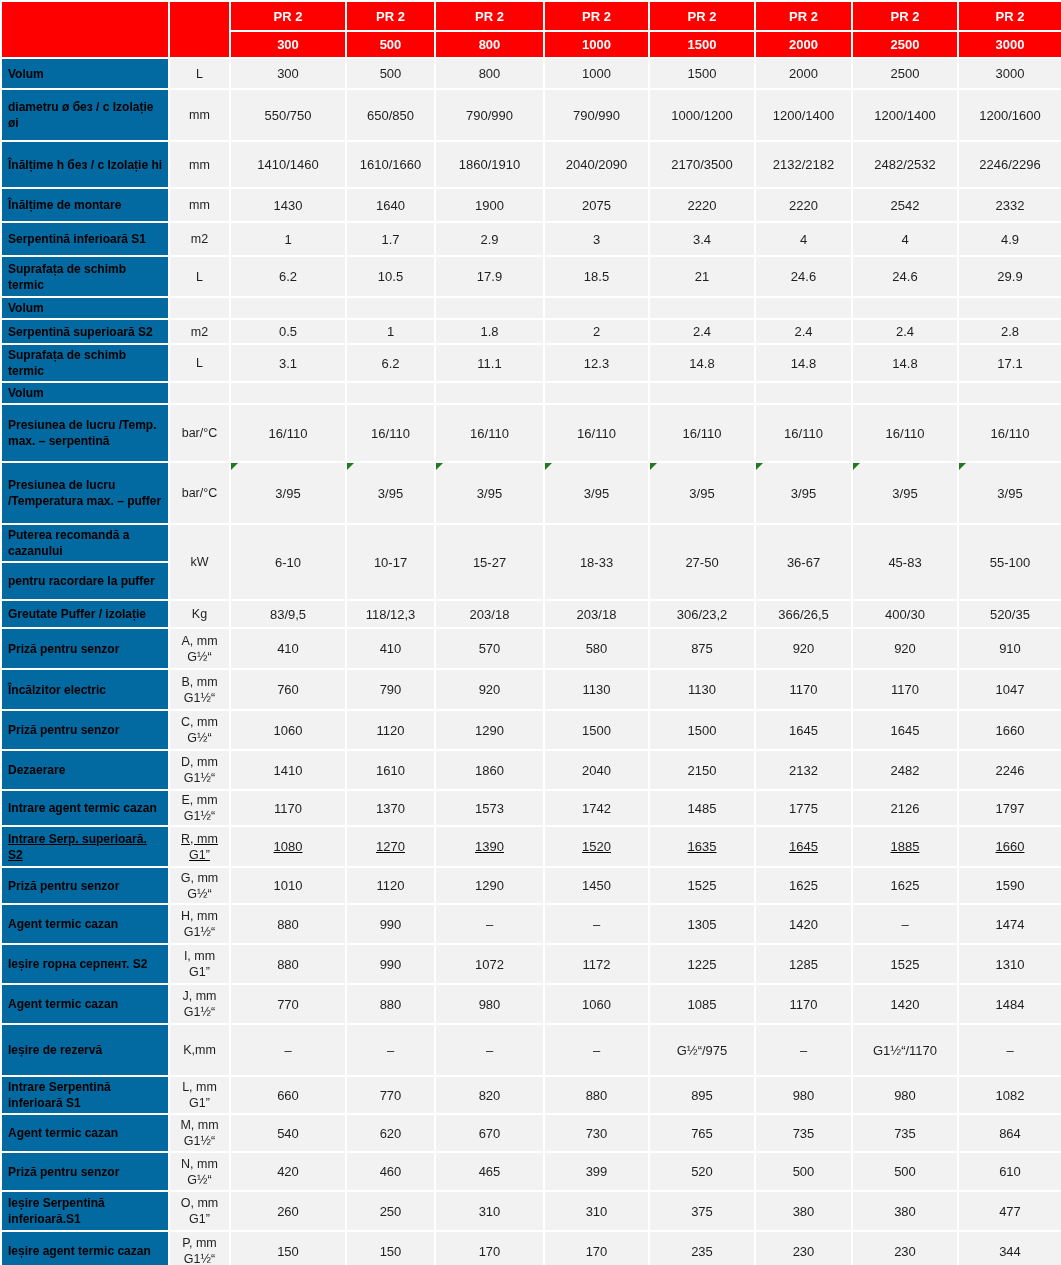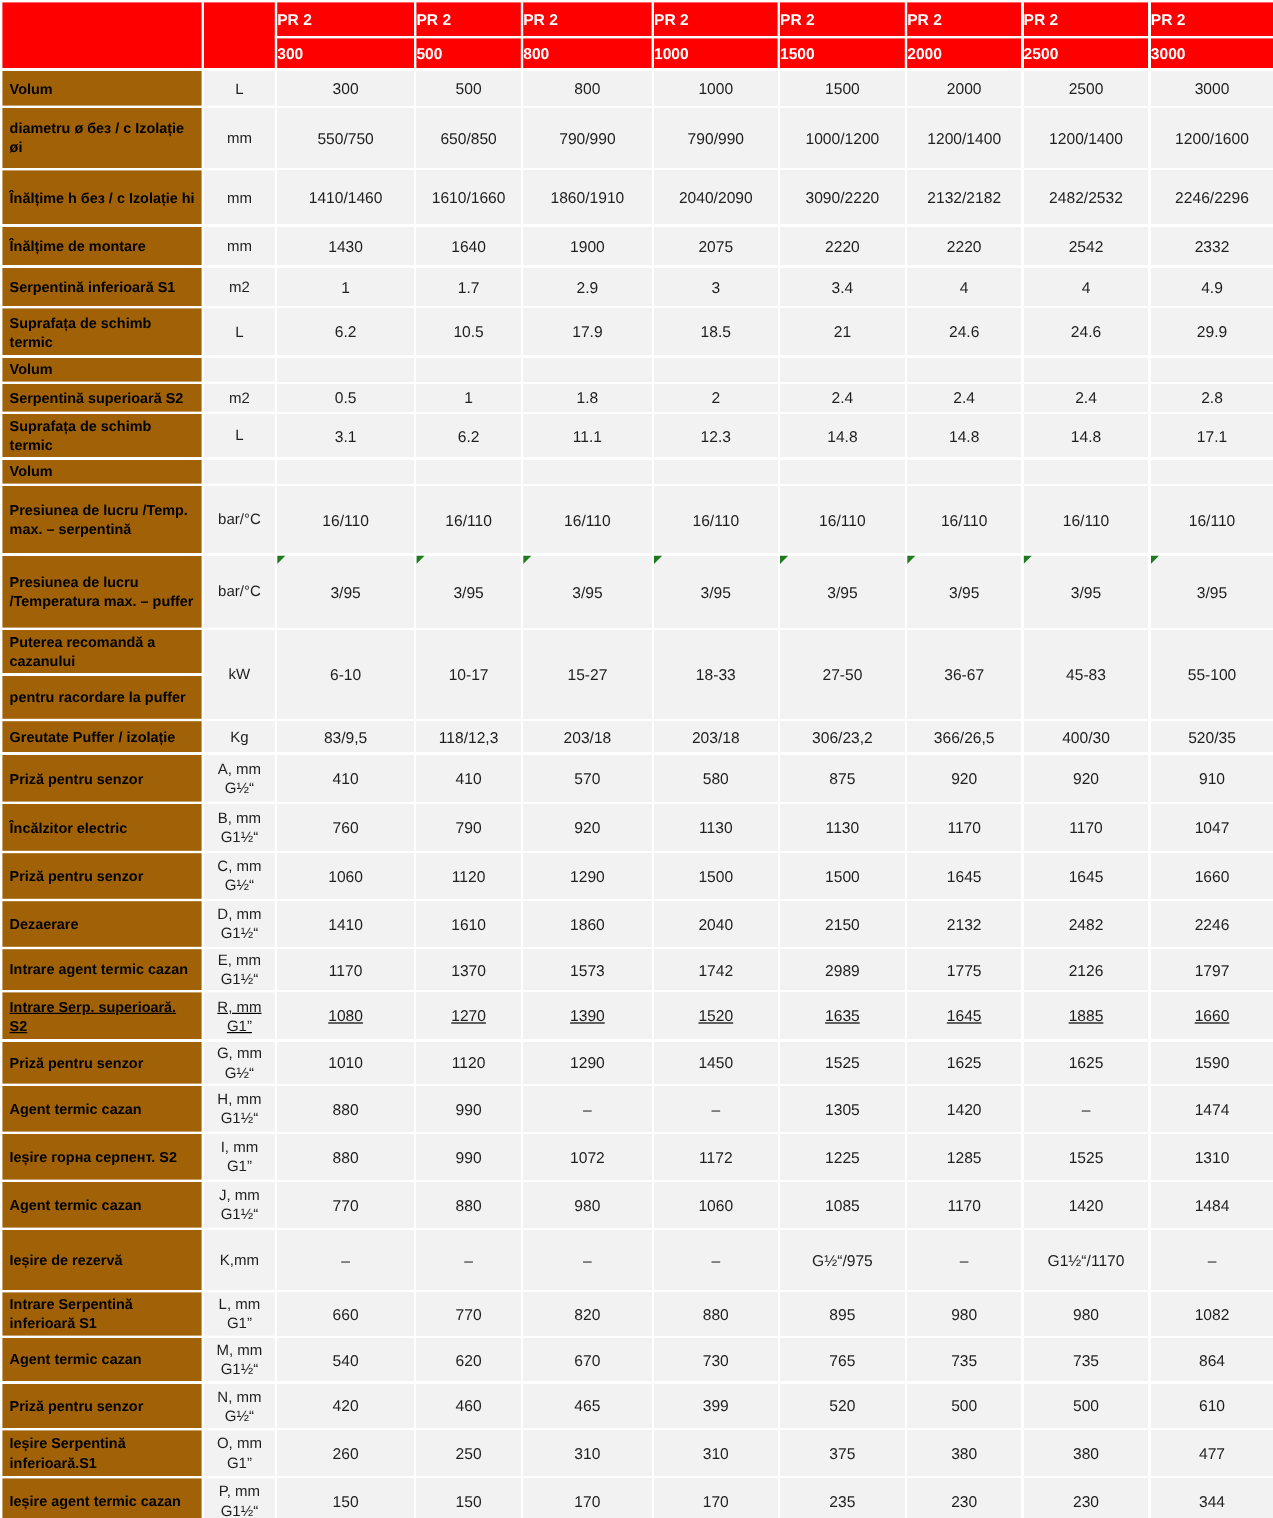--- a/index.html
+++ b/index.html
@@ -1,20 +1,20 @@
 <!DOCTYPE html>
 <html><head>
 <meta charset="utf-8">
 <style>
   html,body{margin:0;padding:0;background:#ffffff;}
   .page{width:1061px;font-family:"Liberation Sans",sans-serif;}
   table.spec{border-collapse:collapse;table-layout:fixed;width:1061px;}
   table.spec td, table.spec th{border:2px solid #ffffff;overflow:hidden;}
-  th.hdr{background:#ff0000;color:#ffffff;font-size:13px;font-weight:bold;text-align:left;padding:2px 0;}
-  td.lbl{background:#a16207;color:#000000;font-weight:bold;font-size:12px;line-height:16px;
+  th.hdr{background:#ff0000;color:#ffffff;font-size:13px;font-weight:bold;text-align:center;padding:2px 0;}
+  td.lbl{background:#0369a1;color:#000000;font-weight:bold;font-size:12px;line-height:16px;
          text-align:left;vertical-align:middle;padding:2px 4px 2px 6px;}
   td.unit{background:#f2f2f2;color:#1f1f1f;font-size:12.5px;line-height:16px;text-align:center;
           vertical-align:middle;white-space:pre-line;padding:1px 0;}
   td.val{background:#f2f2f2;color:#1f1f1f;font-size:13px;text-align:center;vertical-align:middle;
          position:relative;padding:1px 0;}
   .corner-marker{position:absolute;top:0;left:0;width:0;height:0;
          border-top:7px solid #1f7a1f;border-right:7px solid transparent;}
 </style>
 </head>
 <body>
@@ -82,21 +82,21 @@
           <td class="val"><span>1200/1400</span></td>
           <td class="val"><span>1200/1600</span></td>
         </tr>
         <tr style="height: 47px; margin-left: 33px;">
           <td class="lbl">Înălțime h без / c Izolație hi</td>
           <td class="unit">mm</td>
           <td class="val"><span>1410/1460</span></td>
           <td class="val"><span>1610/1660</span></td>
           <td class="val"><span>1860/1910</span></td>
           <td class="val"><span>2040/2090</span></td>
-          <td class="val"><span>3090/2220</span></td>
+          <td class="val"><span>2170/3500</span></td>
           <td class="val"><span>2132/2182</span></td>
           <td class="val"><span>2482/2532</span></td>
           <td class="val"><span>2246/2296</span></td>
         </tr>
         <tr style="height: 34px;">
           <td class="lbl">Înălțime de montare</td>
           <td class="unit">mm</td>
           <td class="val"><span>1430</span></td>
           <td class="val"><span>1640</span></td>
           <td class="val"><span>1900</span></td>
@@ -282,21 +282,21 @@
           <td class="val"><span>2246</span></td>
         </tr>
         <tr style="height: 36px;">
           <td class="lbl">Intrare agent termic cazan</td>
           <td class="unit">E, mm
 G1½“</td>
           <td class="val"><span>1170</span></td>
           <td class="val"><span>1370</span></td>
           <td class="val"><span>1573</span></td>
           <td class="val"><span>1742</span></td>
-          <td class="val"><span>2989</span></td>
+          <td class="val"><span>1485</span></td>
           <td class="val"><span>1775</span></td>
           <td class="val"><span>2126</span></td>
           <td class="val"><span>1797</span></td>
         </tr>
         <tr style="height: 41px; text-decoration: underline;">
           <td class="lbl">Intrare Serp. superioară. S2</td>
           <td class="unit">R, mm
 G1”</td>
           <td class="val"><span>1080</span></td>
           <td class="val"><span>1270</span></td>

